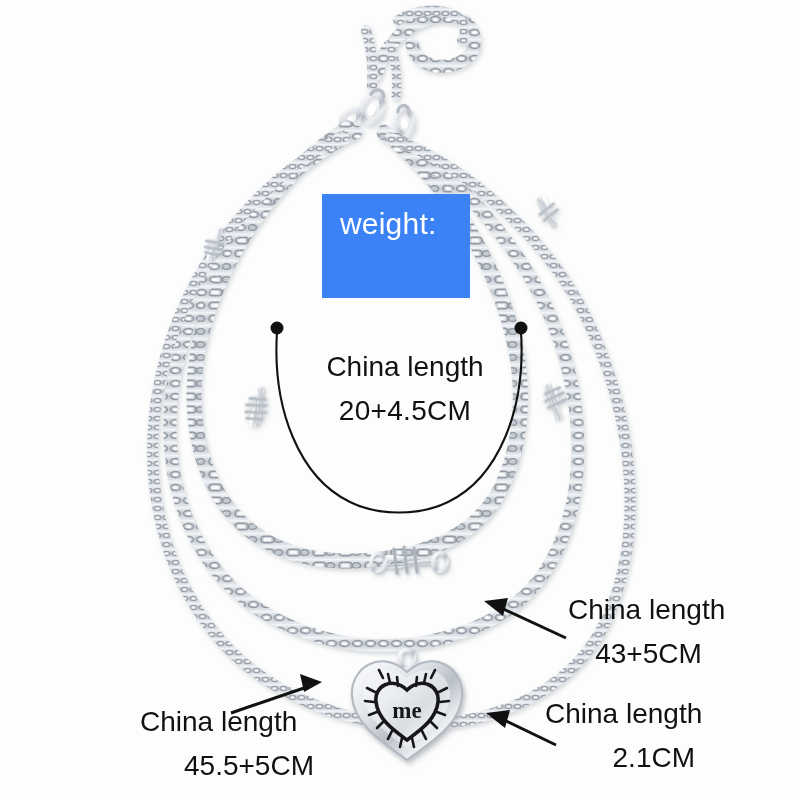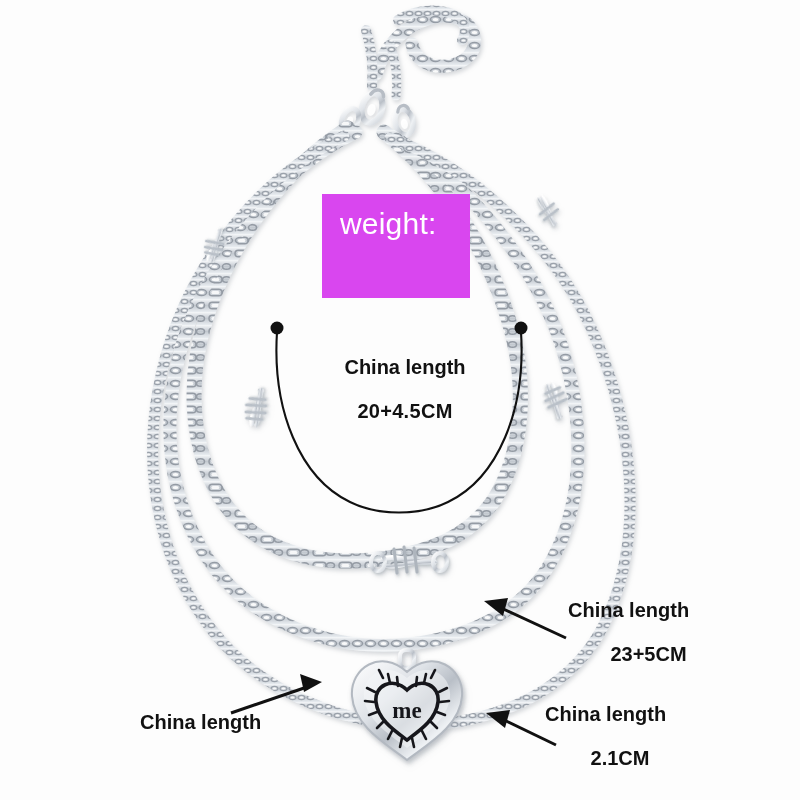--- a/index.html
+++ b/index.html
@@ -48,56 +48,55 @@
     height: 800px;
     pointer-events: none;
   }
 
   .weight-box {
     position: absolute;
     left: 322px;
     top: 194px;
     width: 148px;
     height: 104px;
-    background: #d946ef;
+    background: #3b82f6;
     color: #ffffff;
     box-sizing: border-box;
     padding: 7px 0 0 18px;
   }
   .weight-box .wline {
     display: block;
     font-size: 30px;
     line-height: 46px;
     letter-spacing: 0.2px;
     white-space: nowrap;
   }
   .weight-box .wline.value {
     padding-left: 16px;
   }
 
   .anno-label {
     position: absolute;
     color: #111111;
-    font-size: 20px;
+    font-size: 28px;
     line-height: 44px;
     white-space: nowrap;
-    font-weight: bold;
   }
   .anno-label .l1 { display: block; }
   .anno-label .l2 { display: block; }
 
   
   #anno-curve-label      { left: 320px; top: 345px; width: 170px; text-align: center; }
   #anno-curve-label .l2  { letter-spacing: 0.3px; }
 
   #anno-right-upper      { left: 568px; top: 588px; width: 175px; text-align: left; }
   #anno-right-upper .l2  { text-align: center; padding-right: 14px; }
 
   #anno-right-lower      { left: 545px; top: 692px; width: 180px; text-align: left; }
-  #anno-right-lower .l2  { text-align: center; padding-right: 30px; }
+  #anno-right-lower .l2  { text-align: right; padding-right: 30px; }
 
   #anno-bottom-left      { left: 140px; top: 700px; width: 210px; text-align: left; }
   #anno-bottom-left .l2  { text-align: center; padding-left: 8px; }
 </style>
 </head>
 <body>
 
 <div id="stage">
 
   <div id="product-photo">
@@ -309,26 +308,27 @@
       <span class="wline label">weight:</span>
     </div>
 
     <div class="anno-label" id="anno-curve-label">
       <span class="l1">China length</span>
       <span class="l2">20+4.5CM</span>
     </div>
 
     <div class="anno-label" id="anno-right-upper">
       <span class="l1">China length</span>
-      <span class="l2">23+5CM</span>
+      <span class="l2">43+5CM</span>
     </div>
 
     <div class="anno-label" id="anno-right-lower">
       <span class="l1">China length</span>
       <span class="l2">2.1CM</span>
     </div>
 
     <div class="anno-label" id="anno-bottom-left">
       <span class="l1">China length</span>
+      <span class="l2">45.5+5CM</span>
     </div>
 
   </div>
 </div>
 
 </body></html>

